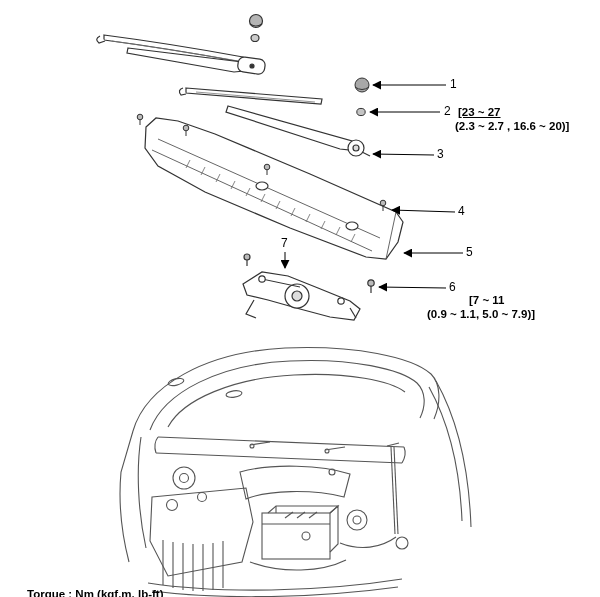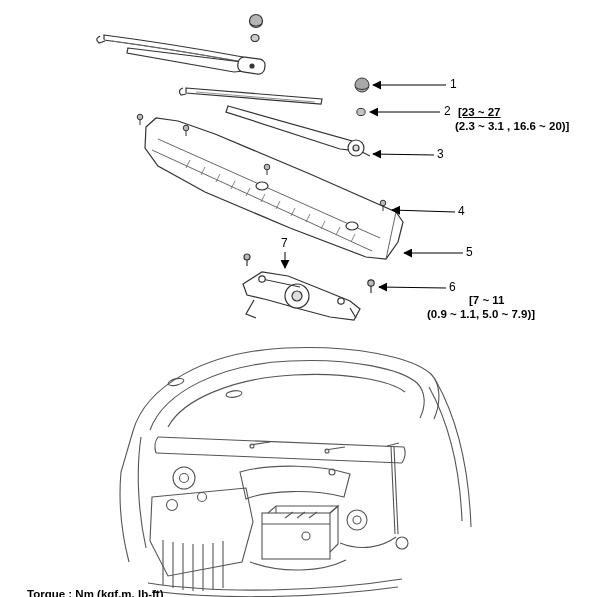--- a/index.html
+++ b/index.html
@@ -188,21 +188,21 @@
 
       <path d="M148,583 C220,594 320,592 402,579"></path>
       <path d="M152,591 C222,600 318,598 398,587"></path>
     </g>
   </svg>
 
   <div class="label" style="left:450px; top:78px;">1</div>
 
   <div class="label" style="left:444px; top:105px;">2</div>
   <div class="label spec" style="left:458px; top:106px;text-decoration:underline;">[23 ~ 27</div>
-  <div class="label spec" style="left:455px; top:120px;">(2.3 ~ 3.1 , 16.6 ~ 20)]</div>
+  <div class="label spec" style="left:455px; top:120px;">(2.3 ~ 2.7 , 16.6 ~ 20)]</div>
 
   <div class="label" style="left:437px; top:148px;">3</div>
 
   <div class="label" style="left:458px; top:205px;">4</div>
 
   <div class="label" style="left:466px; top:246px;">5</div>
 
   <div class="label" style="left:449px; top:281px;">6</div>
   <div class="label spec" style="left:435px; top:294px;padding-left:34px;">[7 ~ 11</div>
   <div class="label spec" style="left:427px; top:308px;">(0.9 ~ 1.1, 5.0 ~ 7.9)]</div>

